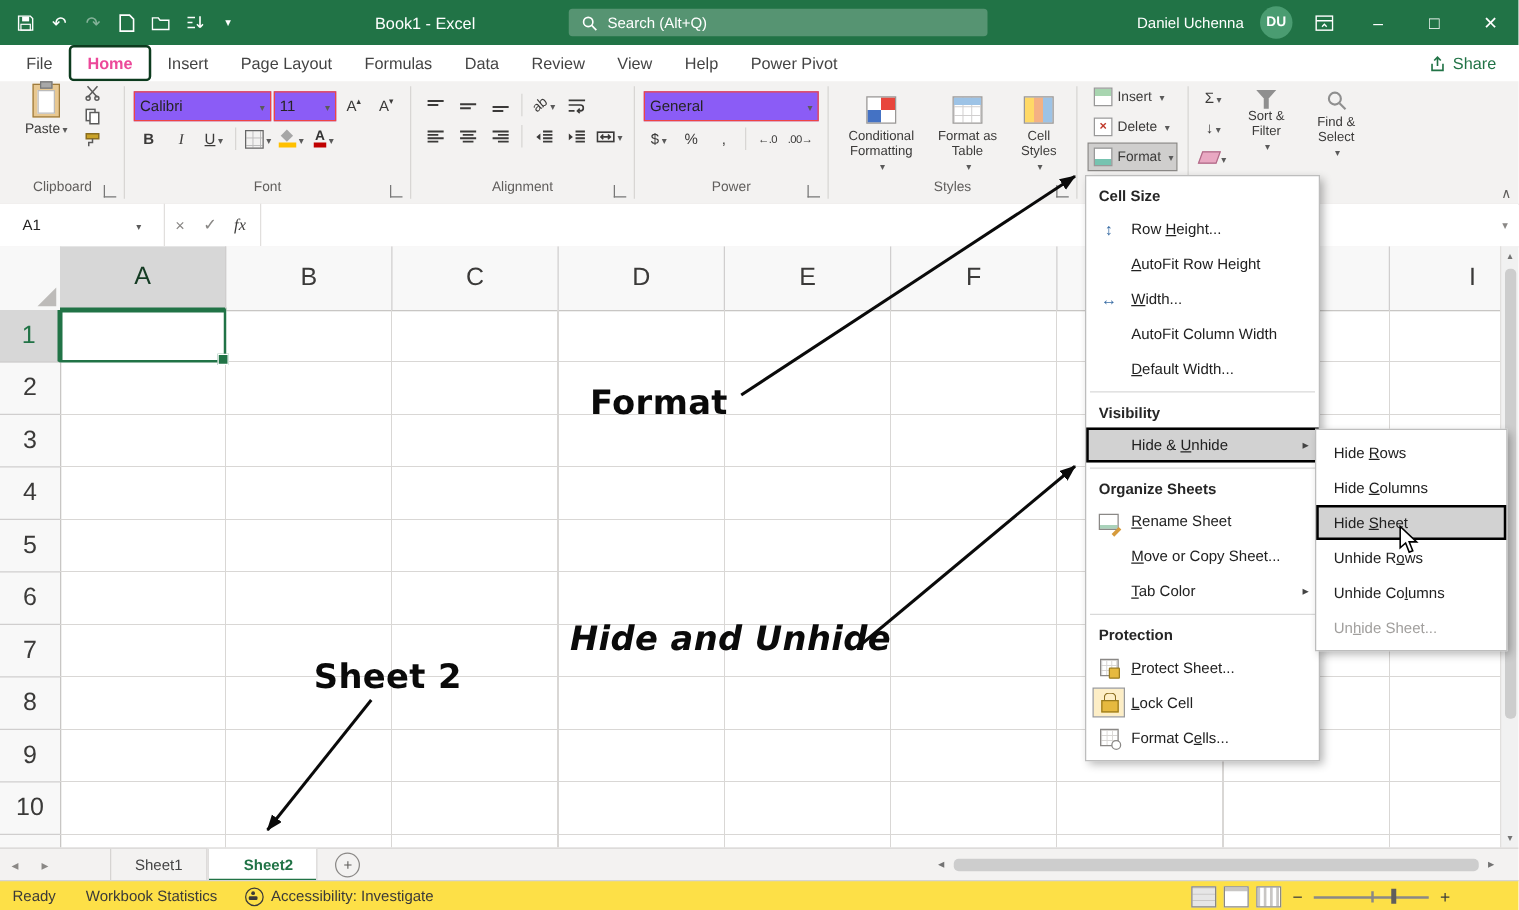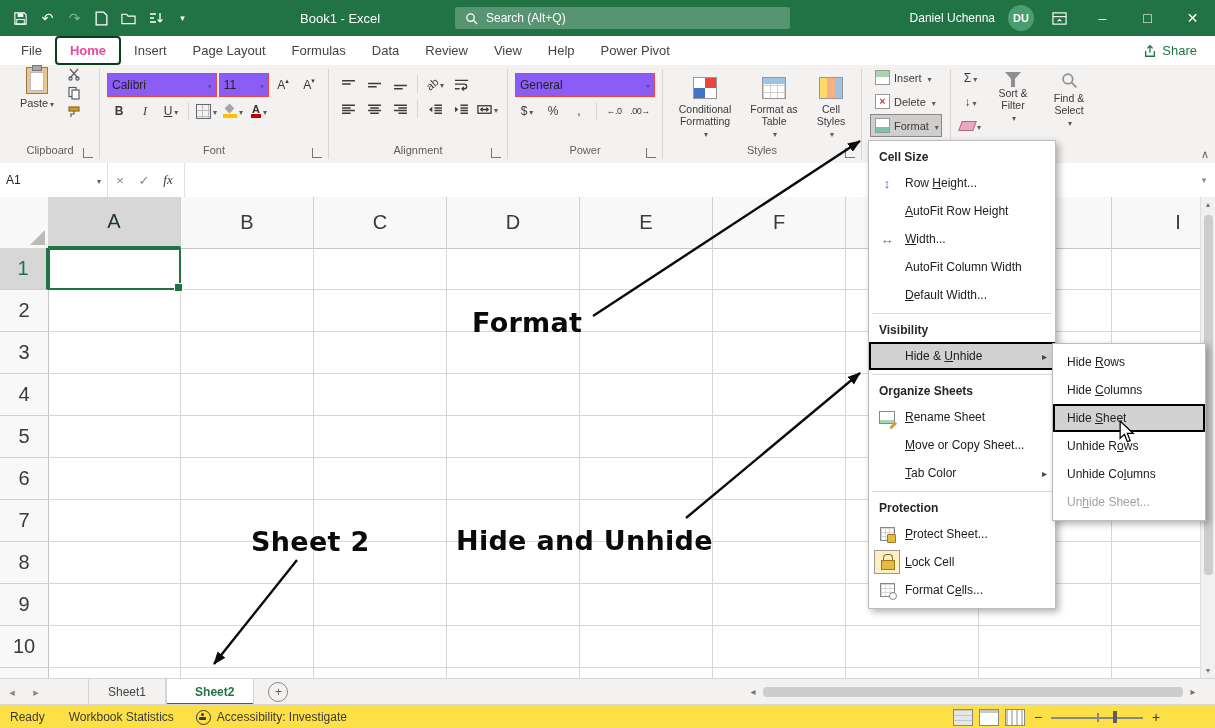--- a/index.html
+++ b/index.html
@@ -68,21 +68,21 @@
   .cb-ic.fmt{background:linear-gradient(0deg,#76c3b0 0 5px,#fff 5px);}
   .edit-col{display:flex;flex-direction:column;gap:2px;padding-top:2px;}
   .editing-wrap{display:flex;gap:4px;padding:0 4px;}
   .eraser-ic{width:13px;height:8px;background:#e9a8c2;border:1px solid #b06a87;transform:skewX(-20deg);display:inline-block;}
   .funnel{width:0;height:0;border-left:8px solid transparent;border-right:8px solid transparent;border-top:9px solid #8f8f8f;position:relative;margin-bottom:6px;}
   .funnel::after{content:"";position:absolute;left:-2px;top:-2px;width:4px;height:8px;background:#8f8f8f;}
   .collapse-ribbon{position:absolute;right:10px;bottom:2px;font-size:11px;color:#605e5c;}
 
   
   .formula-bar{position:absolute;left:0;top:163px;width:100%;height:34px;background:#fff;border-bottom:1px solid #d6d4d2;display:flex;align-items:stretch;}
-  .name-box{width:95px;display:flex;align-items:center;justify-content:space-between;padding:0 6px;font-size:12px;color:#252423;border-right:1px solid #e1dfdd;}
+  .name-box{width:95px;display:flex;align-items:center;justify-content:space-between;padding:0 18px;font-size:12px;color:#252423;border-right:1px solid #e1dfdd;}
   .fb-btn{width:24px;display:flex;align-items:center;justify-content:center;font-size:13px;color:#8a8886;}
   .fb-btn.ok{color:#8a8886;}
   .fx{font-family:"Liberation Serif",serif;font-style:italic;color:#3b3a39;}
   .fb-input{flex:1;border-left:1px solid #e1dfdd;margin-left:4px;}
   .fb-expand{width:22px;display:flex;align-items:center;justify-content:center;font-size:9px;color:#8a8886;}
 
   
   .grid{position:absolute;left:0;top:197px;width:1215px;height:481px;background:#fff;}
   .corner{position:absolute;left:0;top:0;width:48px;height:51px;background:#f8f8f8;border-right:1px solid #c8c6c4;border-bottom:1px solid #c8c6c4;}
   .corner-tri{position:absolute;right:3px;bottom:3px;width:0;height:0;border-left:15px solid transparent;border-bottom:15px solid #bdbbb9;}
@@ -675,20 +675,20 @@
     <defs>
       <marker id="ah" markerUnits="userSpaceOnUse" markerWidth="16" markerHeight="12" refX="12" refY="5" orient="auto">
         <path d="M0 0 L13 5 L0 10 Z" fill="#0a0a0a"></path>
       </marker>
     </defs>
     <line x1="593" y1="316" x2="860" y2="141" stroke="#0a0a0a" stroke-width="2.4" marker-end="url(#ah)"></line>
     <line x1="686" y1="518" x2="860" y2="373" stroke="#0a0a0a" stroke-width="2.4" marker-end="url(#ah)"></line>
     <line x1="297" y1="560" x2="214" y2="664" stroke="#0a0a0a" stroke-width="2.4" marker-end="url(#ah)"></line>
   </svg>
   <div class="anno" style="left:472px;top:307px;">Format</div>
-  <div class="anno" style="left:456px;top:525px;">Hide and Unhide</div>
+  <div class="anno" style="left:456px;top:496px;font-style:italic;">Hide and Unhide</div>
   <div class="anno" style="left:251px;top:526px;">Sheet 2</div>
 
   <svg class="cursor" width="18" height="24" viewBox="0 0 14 21">
     <path d="M1 1 L1 16 L4.8 12.6 L7.3 19 L9.8 18 L7.3 11.8 L12.5 11.8 Z" fill="#fff" stroke="#000" stroke-width="1.1"></path>
   </svg>
 
 </div>
 
 </body></html>

